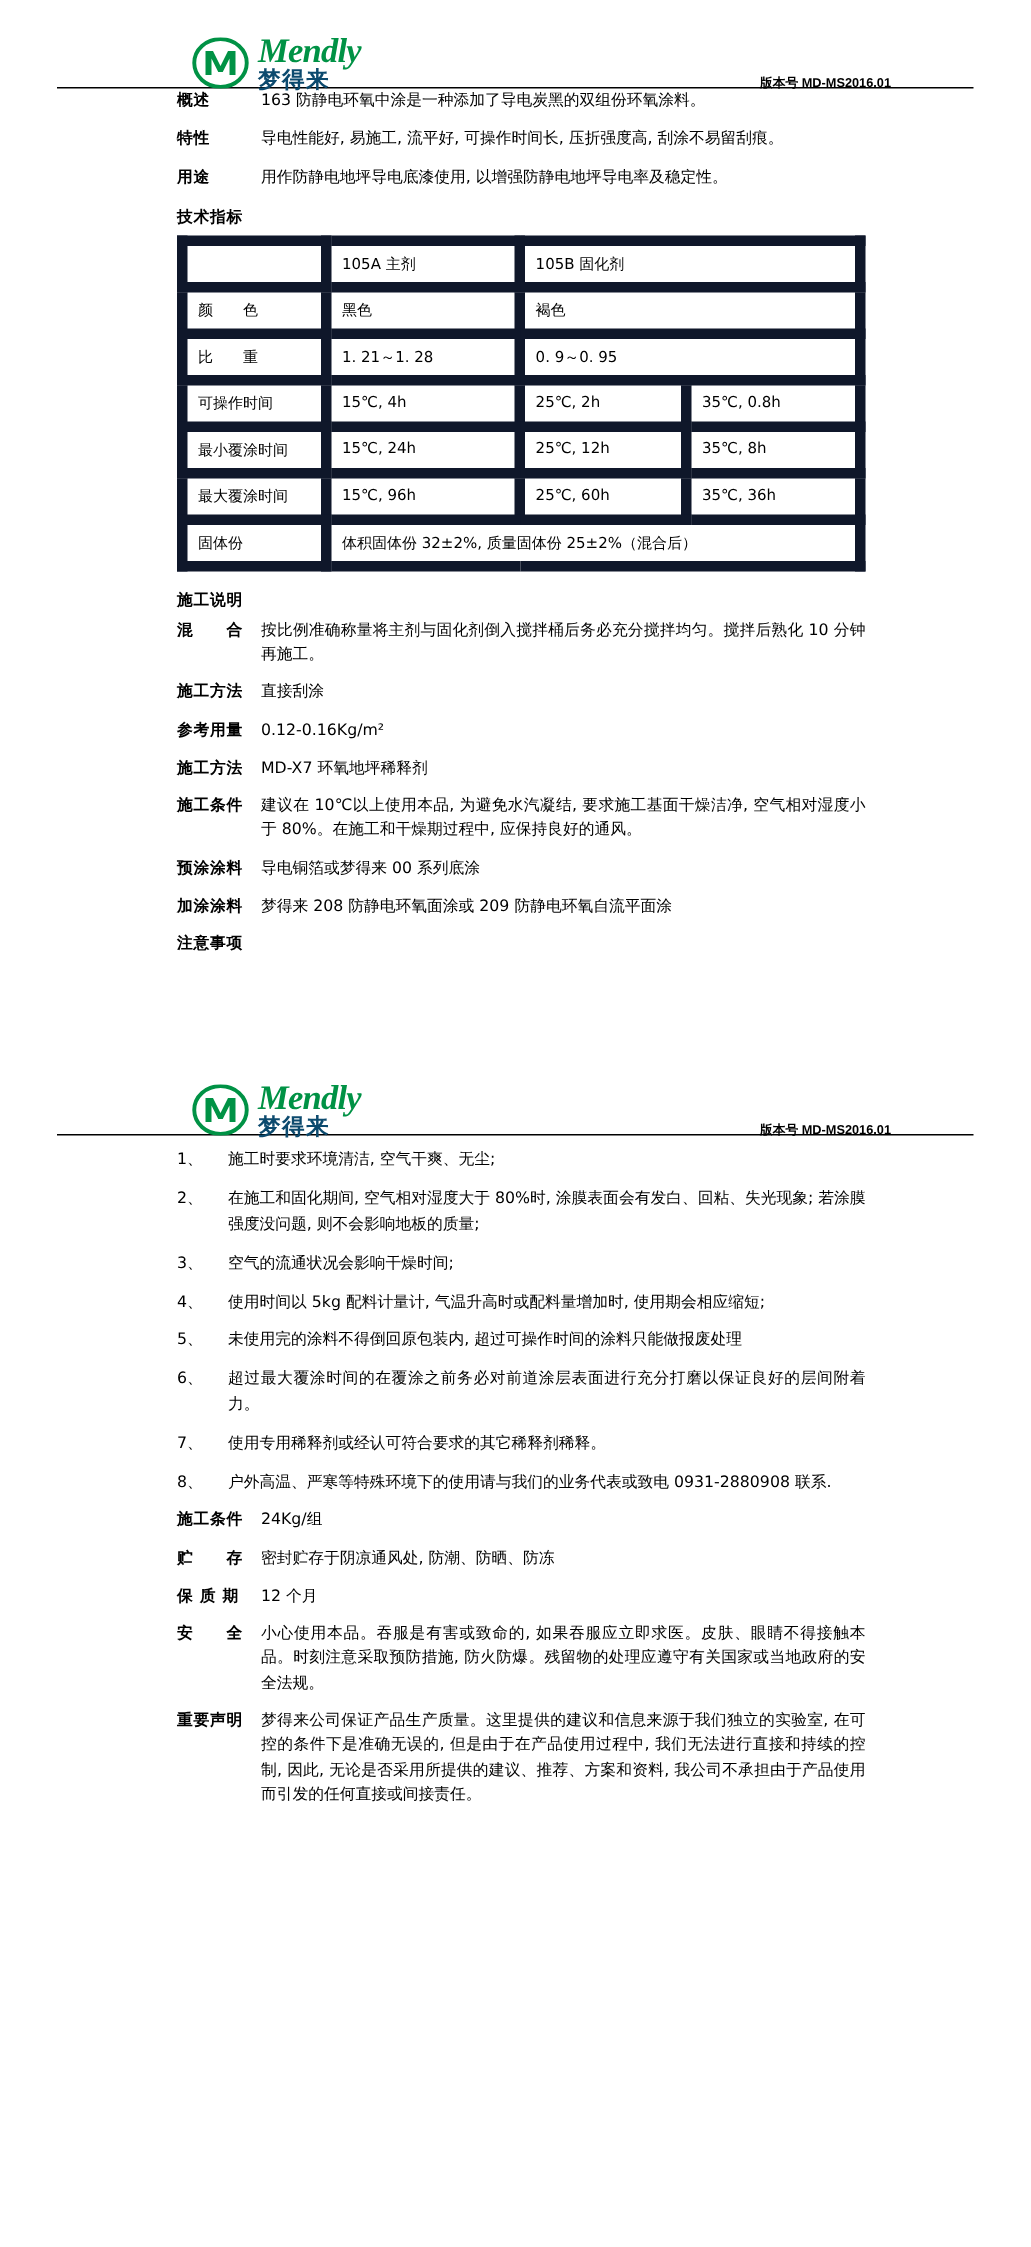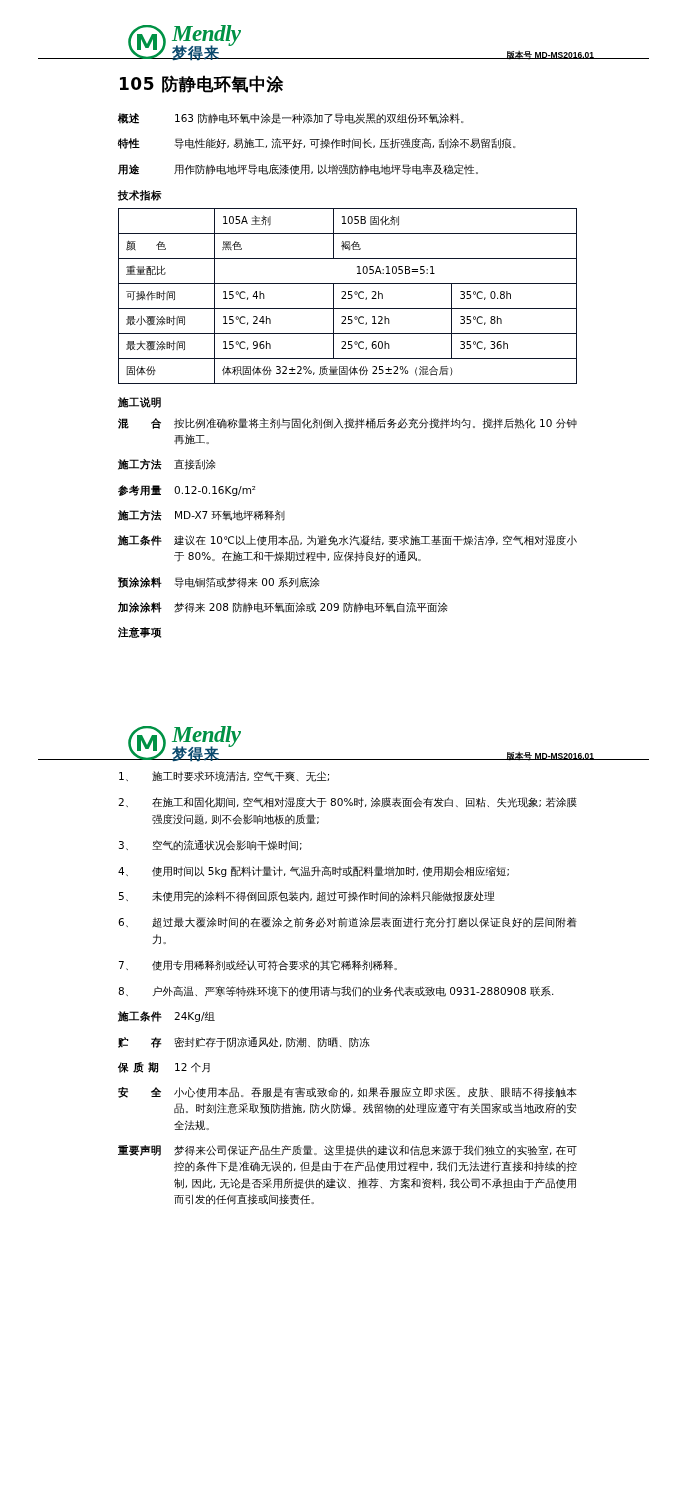--- a/index.html
+++ b/index.html
@@ -113,21 +113,21 @@
     letter-spacing: 0.5px;
   }
 
   
   table.spec {
     border-collapse: collapse;
     width: 100%;
     margin-bottom: 10px;
   }
   table.spec td {
-    border: 1px solid #0f172a;
+    border: 7px solid #0f172a;
     font-family: "DejaVu Sans", sans-serif;
     font-size: 10px;
     padding: 5px 7px;
     height: 22px;
     vertical-align: middle;
   }
   table.spec td.lab {
     width: 96px;
   }
   .c { text-align: center; }
@@ -175,21 +175,20 @@
         <span class="logo-en">Mendly</span>
         <span class="logo-cn">梦得来</span>
       </div>
     </div>
     <div class="version">版本号 MD-MS2016.01</div>
   </div>
   <hr class="rule">
 
   <div class="content">
 
-    <h1 class="title">105 防静电环氧中涂</h1>
 
     <div class="row">
       <div class="lbl">概述</div>
       <div class="val">163 防静电环氧中涂是一种添加了导电炭黑的双组份环氧涂料。</div>
     </div>
 
     <div class="row">
       <div class="lbl">特性</div>
       <div class="val">导电性能好, 易施工, 流平好, 可操作时间长, 压折强度高, 刮涂不易留刮痕。</div>
     </div>
@@ -207,22 +206,23 @@
         <td class="lab"></td>
         <td colspan="2">105A 主剂</td>
         <td colspan="2">105B 固化剂</td>
       </tr>
       <tr>
         <td class="lab">颜　　色</td>
         <td colspan="2">黑色</td>
         <td colspan="2">褐色</td>
       </tr>
       <tr>
-        <td class="lab">重量配比</td>
-        <td colspan="4" class="c">105A:105B=5:1</td>
+        <td class="lab">比　　重</td>
+        <td colspan="2">1. 21～1. 28</td>
+        <td colspan="2">0. 9～0. 95</td>
       </tr>
       <tr>
         <td class="lab">可操作时间</td>
         <td colspan="2">15℃, 4h</td>
         <td>25℃, 2h</td>
         <td>35℃, 0.8h</td>
       </tr>
       <tr>
         <td class="lab">最小覆涂时间</td>
         <td colspan="2">15℃, 24h</td>

